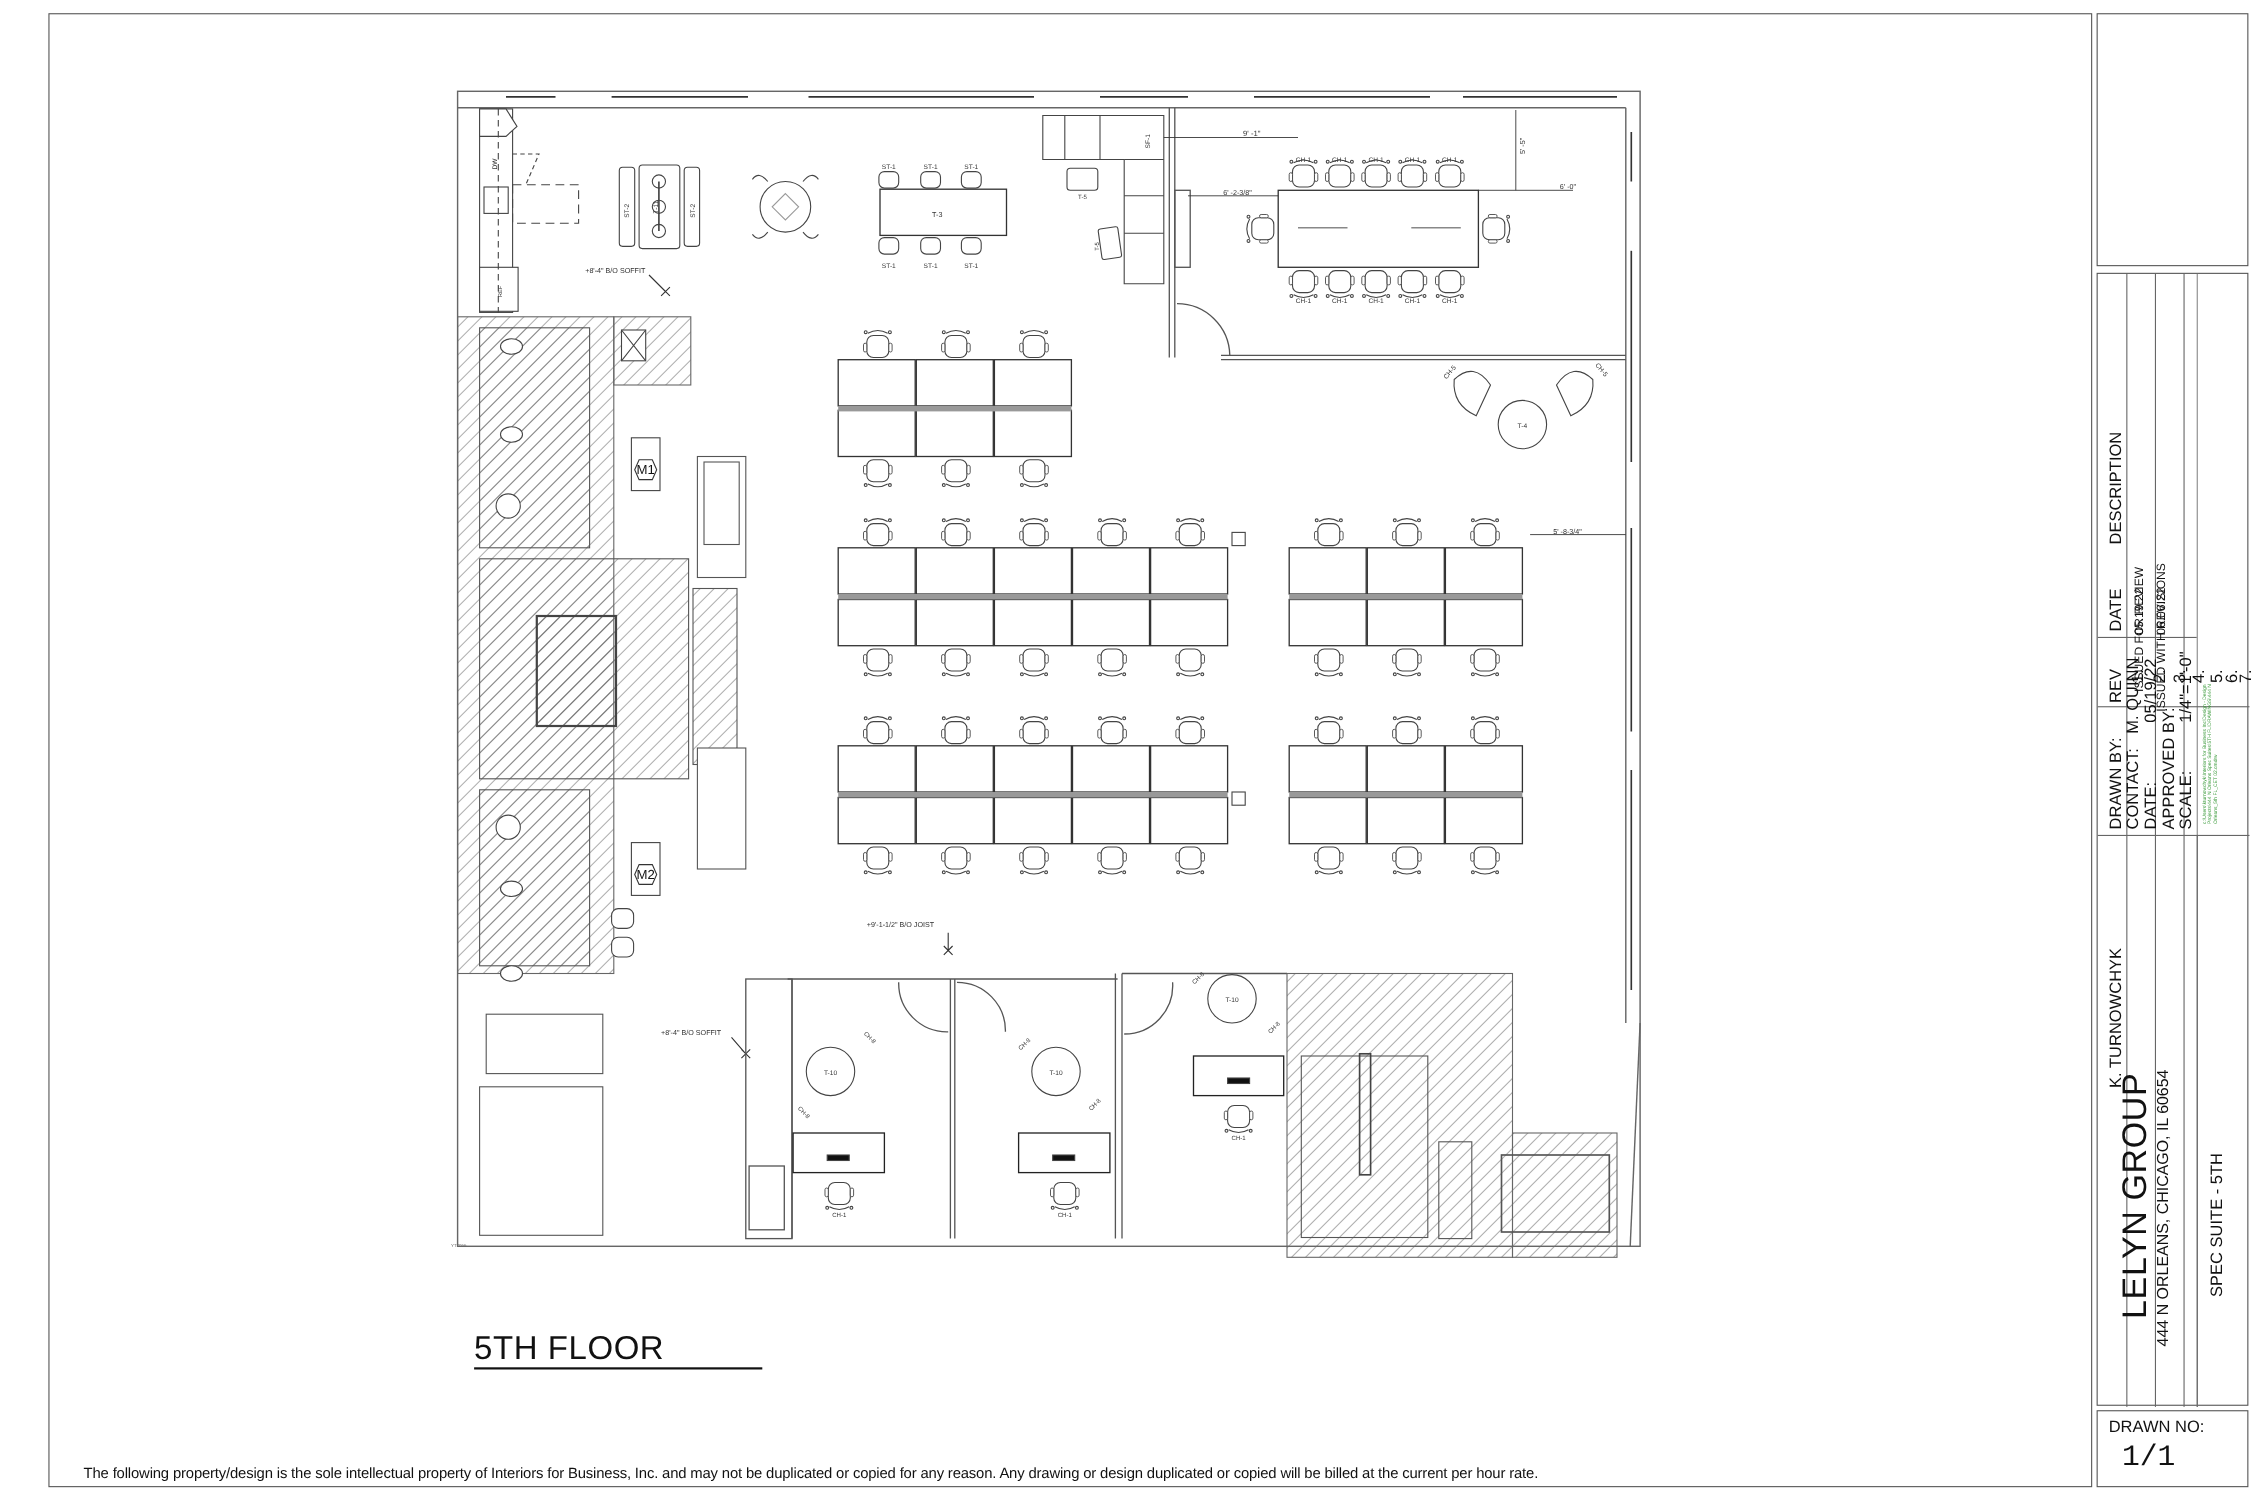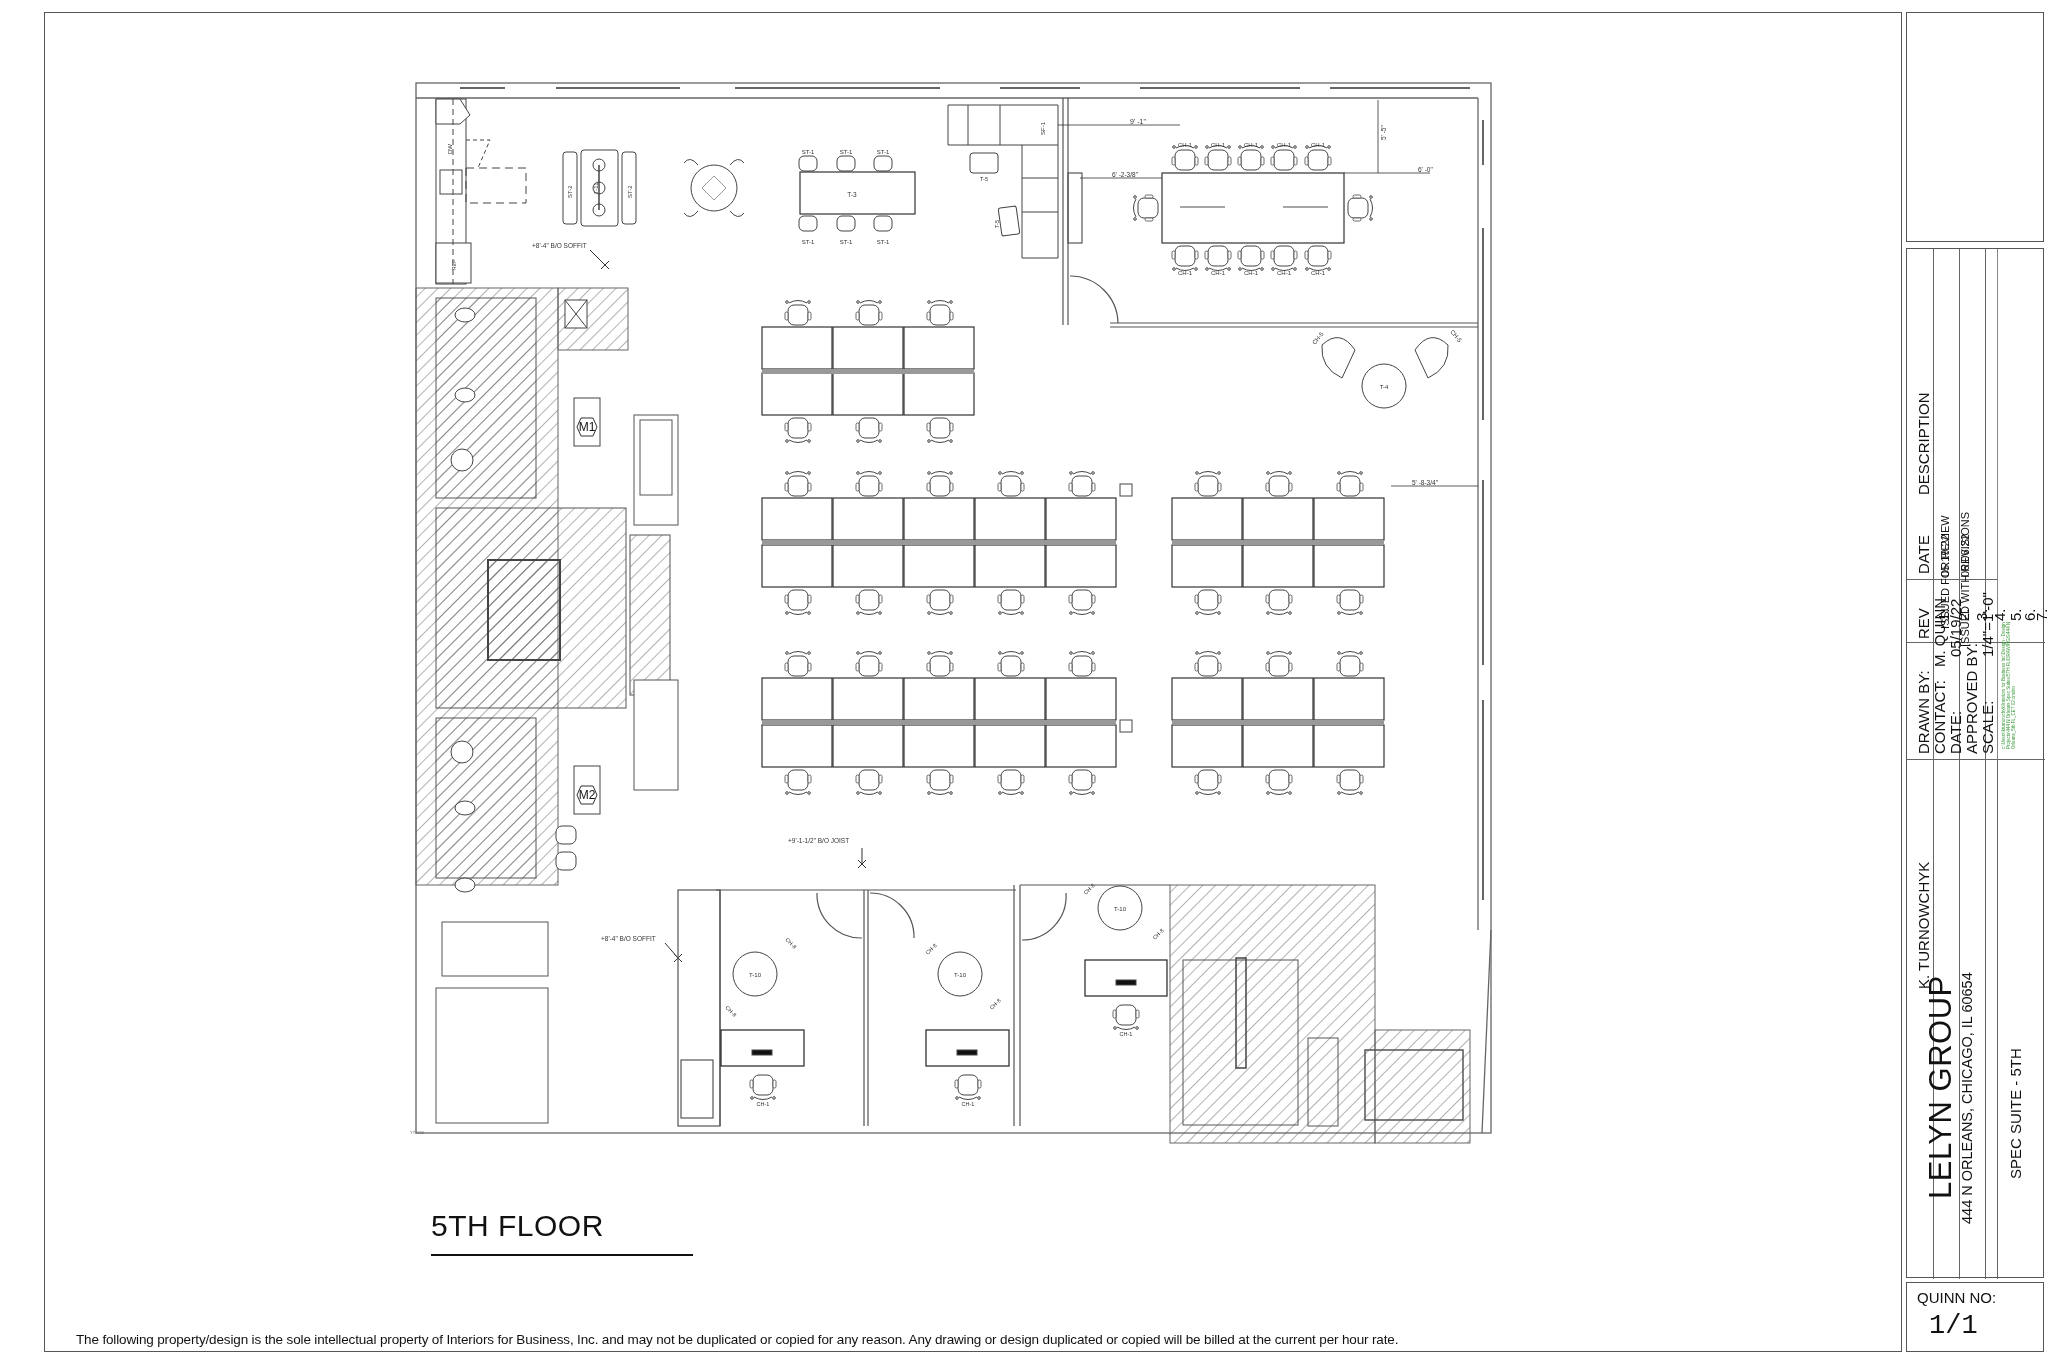--- a/index.html
+++ b/index.html
@@ -1,19 +1,19 @@
 <!DOCTYPE html>
 <html><head>
 <meta charset="utf-8">
 <style>
   html, body { margin: 0; padding: 0; background: #ffffff; }
   body { width: 2048px; height: 1365px; position: relative; overflow: hidden; font-family: "Liberation Sans", sans-serif; color: #111; }
   .sheet-border { position: absolute; left: 44px; top: 12px; width: 1858px; height: 1340px; border: 1.5px solid #555; box-sizing: border-box; }
   #plan { position: absolute; left: 0; top: 0; width: 2048px; height: 1365px; }
-  .plan-title { position: absolute; left: 431px; top: 1210px; font-size: 30px; letter-spacing: 0.5px; color: #111; border-bottom: 2px solid #111; width: 262px; padding-bottom: 12px; line-height: 32px; }
+  .plan-title { position: absolute; left: 431px; top: 1210px; font-size: 30px; letter-spacing: 0.5px; color: #111; border-bottom: 2px solid #111; width: 262px; padding-bottom: 1px; line-height: 32px; }
   .disclaimer { position: absolute; left: 76px; top: 1332px; font-size: 13.5px; color: #111; white-space: nowrap; letter-spacing: -0.15px; }
   
   .tb-top { position: absolute; left: 1906px; top: 12px; width: 138px; height: 230px; border: 1.5px solid #555; box-sizing: border-box; }
   .tb-main { position: absolute; left: 1906px; top: 248px; width: 138px; height: 1030px; border: 1.5px solid #555; box-sizing: border-box; }
   .tb-page { position: absolute; left: 1906px; top: 1282px; width: 138px; height: 70px; border: 1.5px solid #555; box-sizing: border-box; }
   .page-label { position: absolute; left: 10px; top: 6px; font-size: 15px; }
   .page-val { position: absolute; left: 22px; top: 28px; font-size: 27px; font-family: Liberation Mono, monospace; }
   .rot { position: absolute; transform-origin: 0 0; transform: rotate(-90deg); white-space: nowrap; }
   .tb-line { position: absolute; background: #666; }
   .rev-head { font-size: 15px; }
@@ -449,15 +449,15 @@
   <div class="rot info-cell" style="left:72px; top:470px; transform:rotate(-90deg) translateX(62px);">1/4"=1'-0"</div>
 
   <div class="rot green-note" style="left:94px; top:500px; width:140px; white-space:normal;">c:\Users\kturnowchyk\Interiors for Business Inc\Design - Design Projects\444 N Orleans Spec Suites\5TH FL\DRAWINGS\444 N Orleans_5th FL_CET 02.cmdrw</div>
 
   <div class="rot client" style="left:16px; top:1010px; transform:rotate(-90deg) translateX(60px);">LELYN GROUP</div>
   <div class="rot address" style="left:52px; top:1000px; transform:rotate(-90deg) translateX(25px);">444 N ORLEANS, CHICAGO, IL 60654</div>
   <div class="rot project" style="left:100px; top:930px; transform:rotate(-90deg) translateX(0);">SPEC SUITE - 5TH</div>
 </div>
 
 <div class="tb-page">
-  <div class="page-label">QUINN NO:</div>
+  <div class="page-label">DRAWN NO:</div>
   <div class="page-val">1/1</div>
 </div>
 
 </body></html>

